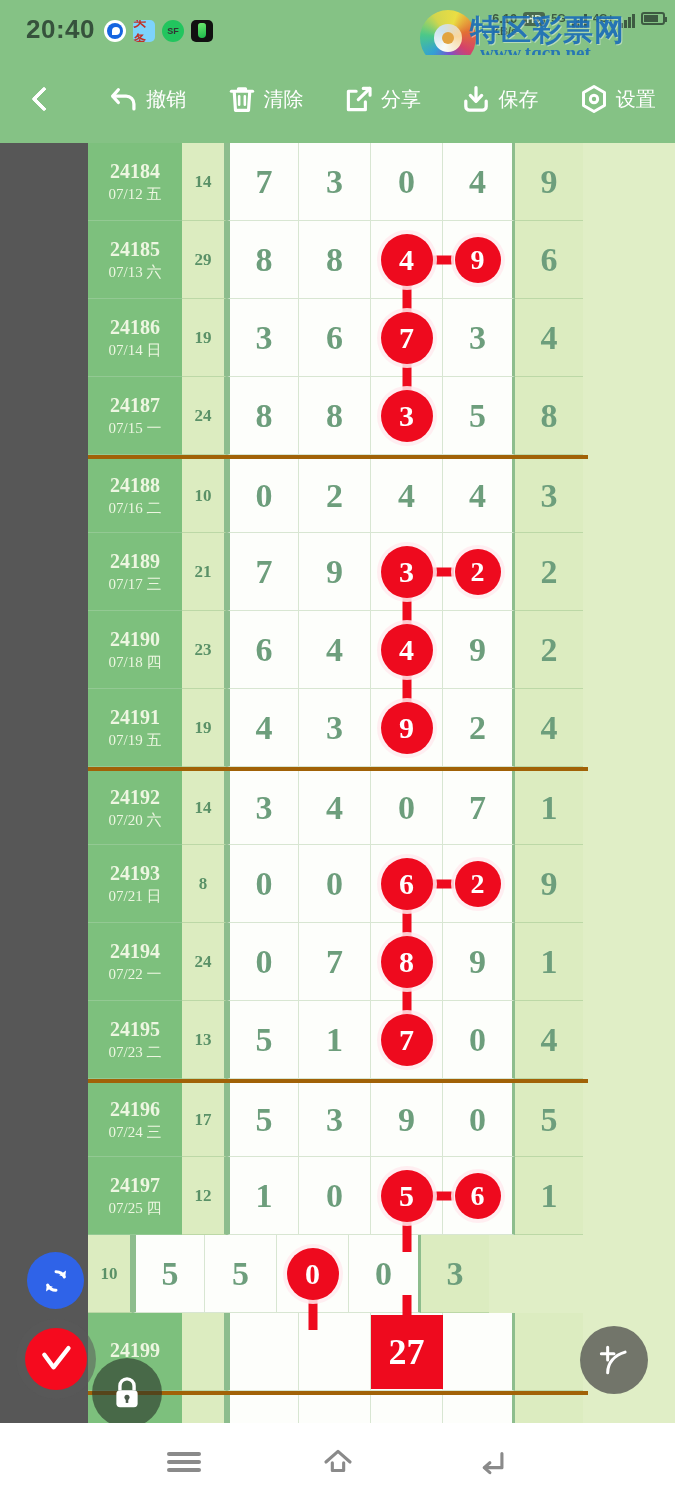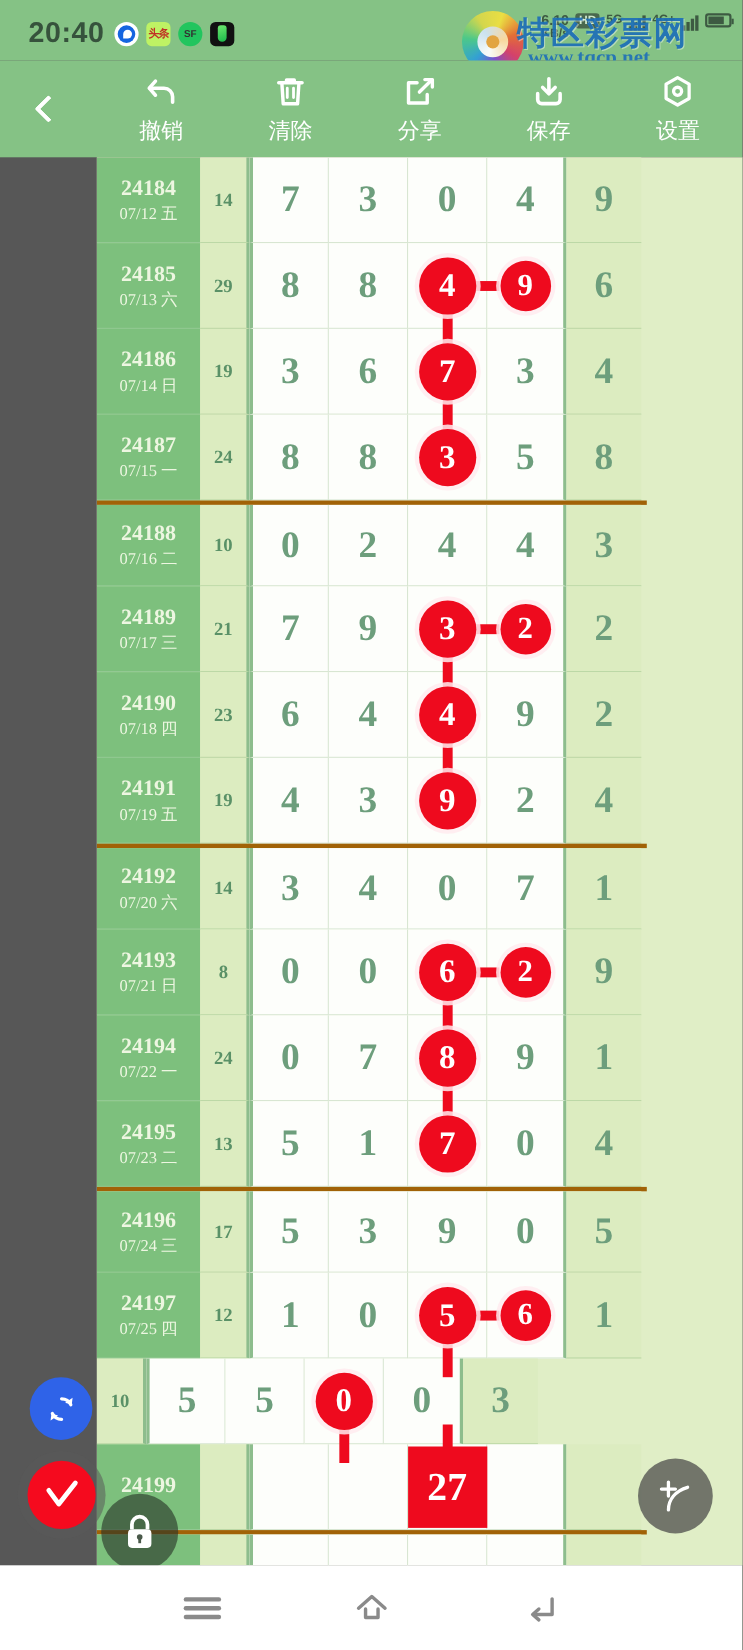--- a/index.html
+++ b/index.html
@@ -21,21 +21,21 @@
     font-size: 26px; font-weight: 600; color: #36523c;
     letter-spacing: .5px;
     font-family: "Liberation Sans", sans-serif;
   }
   .sb-appicons { position: absolute; left: 104px; top: 20px; display: flex; gap: 7px; align-items: center; }
   .sb-ic { width: 22px; height: 22px; border-radius: 5px; display: flex; align-items: center; justify-content: center;
            font-size: 10px; font-weight: 700; overflow: hidden; }
   .ic-blue { background: #ffffff; border-radius: 50%; position: relative; }
   .ic-blue::after { content:""; position:absolute; left:3px; top:3px; width:16px; height:16px; border-radius:50%; background:#1565e0; }
   .ic-blue::before { content:""; position:absolute; left:8px; top:7px; width:8px; height:8px; border-radius:50% 50% 50% 0; background:#fff; z-index:2; }
-  .ic-news { background:#bef264; color:#c03025; font-size:10px; letter-spacing:-1px; }
+  .ic-news { background:#7dd3fc; color:#c03025; font-size:13px; letter-spacing:-1px; }
   .ic-sf { background:#22c55e; color:#333; border-radius:50%; font-size:9px; }
   .ic-green { background:#111; position:relative; }
   .ic-green::after { content:""; position:absolute; left:7px; top:3px; width:8px; height:15px; border-radius:4px 4px 6px 6px; background:linear-gradient(160deg,#6fe86f,#19b84a); }
 
   .sb-right { position: absolute; right: 10px; top: 12px; display: flex; align-items: flex-start; gap: 6px; }
   .sb-kb { text-align: center; line-height: 1.05; color:#3d5a42; font-size: 13px; font-weight: 600; }
   .sb-kb small { display:block; font-size: 11px; }
   .sb-hd { background:#49684e; color:#cfe9cf; font-size:11px; font-weight:700; border-radius:3px; padding:1px 3px; }
   .sb-sig { display:flex; align-items:flex-end; gap:1px; height:16px; }
   .sb-sig i { display:block; width:3px; background:#3d5a42; }
@@ -61,21 +61,21 @@
 
   
   .toolbar {
     position: absolute; left: 0; top: 55px; width: 675px; height: 88px;
     background: #85c285; display: flex; align-items: center;
   }
   .tb-back { width: 88px; display:flex; align-items:center; justify-content:center; }
   .chev { width: 18px; height: 18px; border-left: 4px solid #fff; border-bottom: 4px solid #fff;
           transform: rotate(45deg); border-radius: 2px; }
   .tb-items { flex:1; display:flex; }
-  .tb-item { flex:1; display:flex; flex-direction:column; align-items:center; justify-content:center; gap:5px; }
+  .tb-item { flex:1; display:flex; flex-direction:row; align-items:center; justify-content:center; gap:5px; }
   .tb-item svg { display:block; }
   .tb-label { color:#fff; font-size: 20px; font-family: "DejaVu Sans", sans-serif; }
 
   
   .tablewrap { position:absolute; left:88px; top:143px; width:588px; height:1280px; overflow:hidden; background:#e0eec6; }
   .row { position:relative; display:flex; height:78px; width:500px; }
   .row.gsep { border-top: 4px solid #a16207; }
   .cell { display:flex; align-items:center; justify-content:center; position:relative; }
   .c-issue { width:94px; background:#7dc07d; flex-direction:column; gap:2px;
              border-bottom:1px solid #93c993; }

